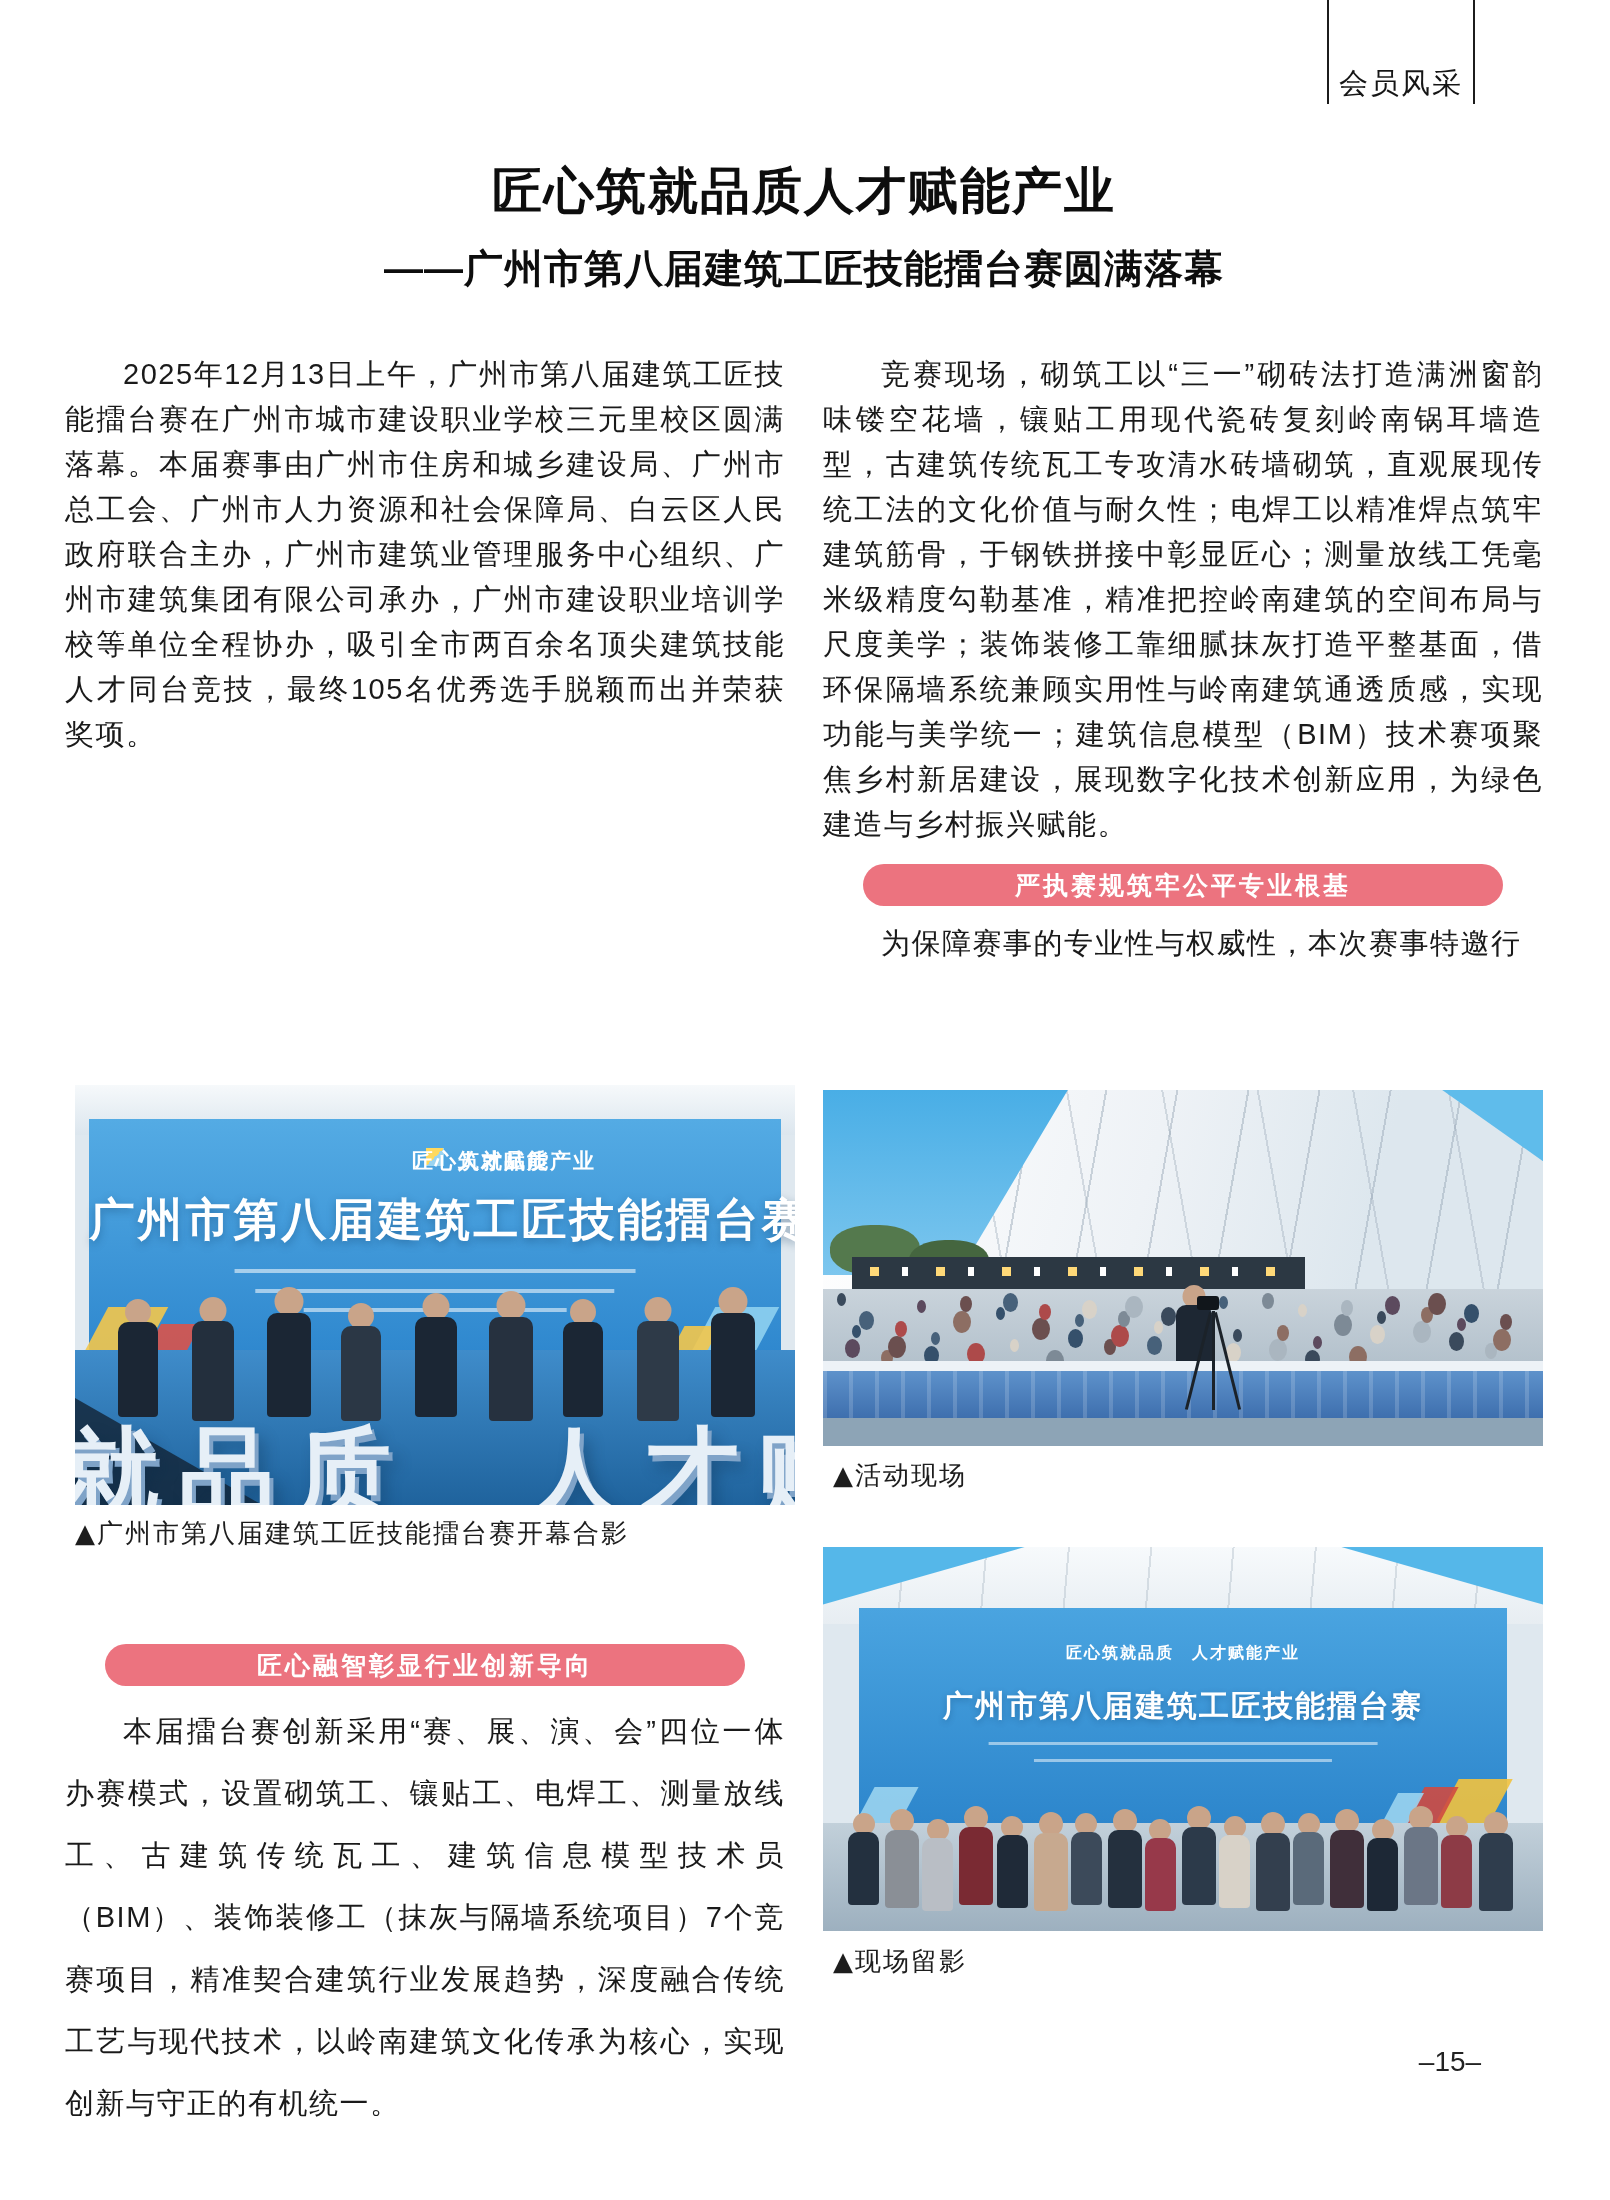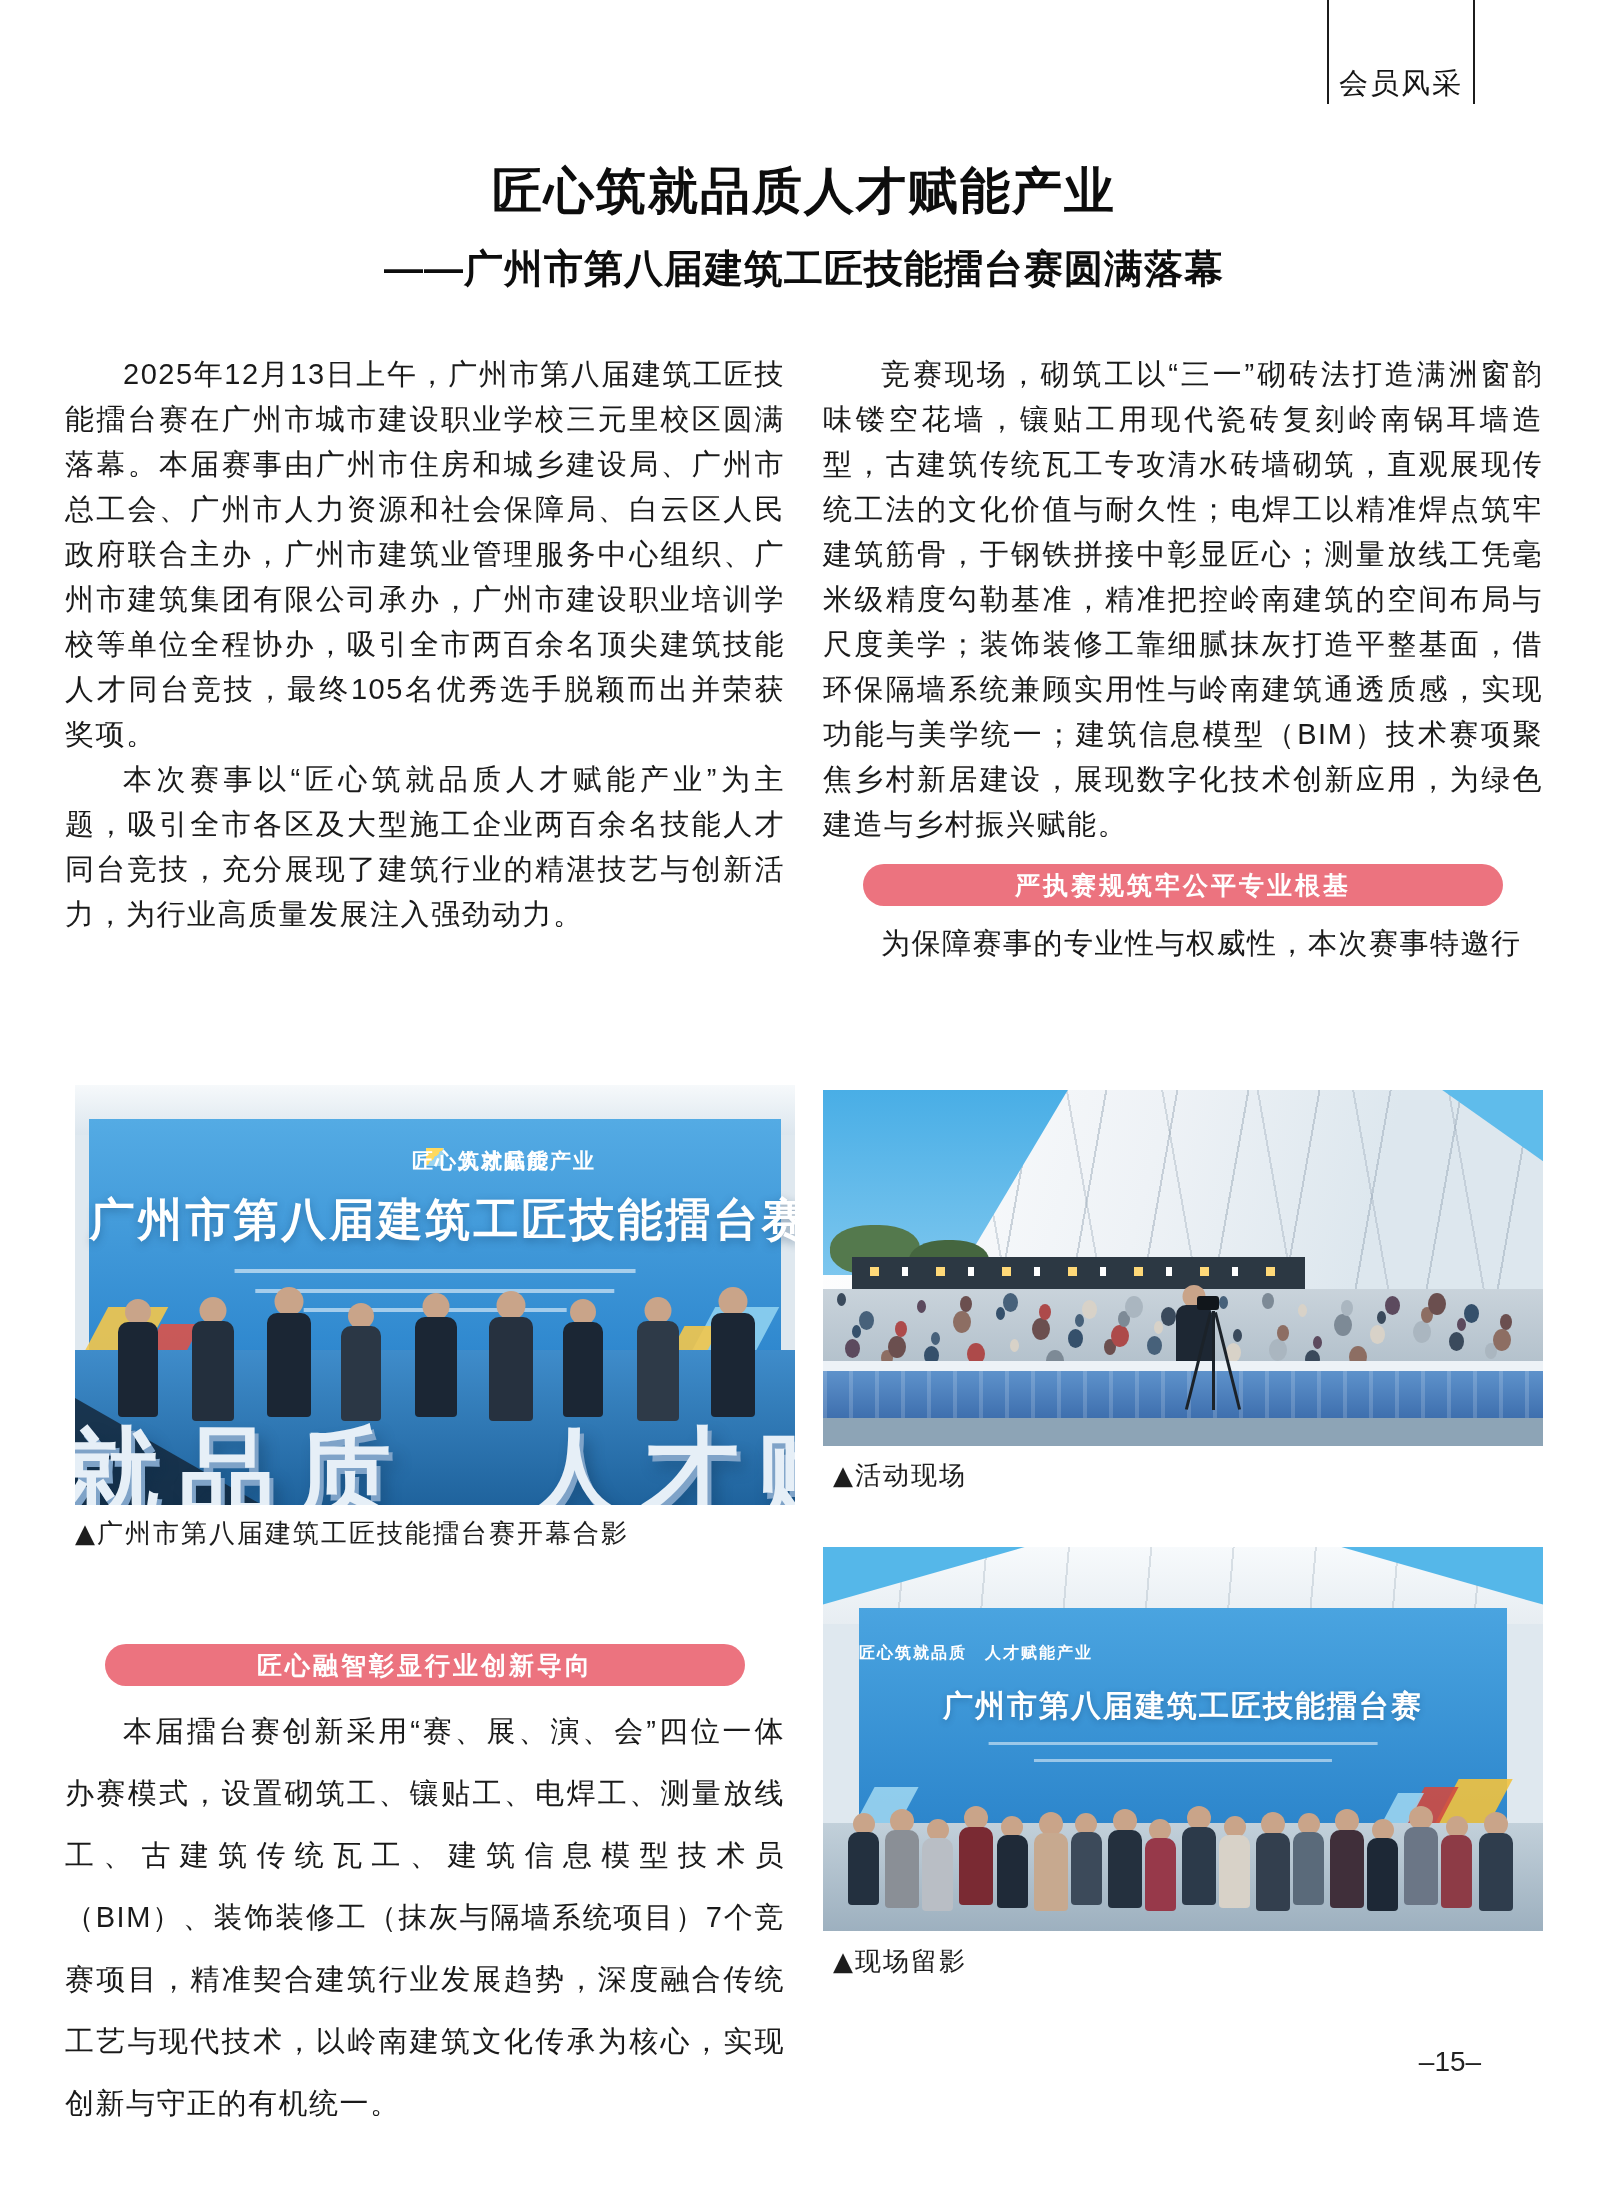--- a/index.html
+++ b/index.html
@@ -113,21 +113,21 @@
   #photo3 .ceil{left:0;top:0;right:0;height:20%;
     background:
       repeating-linear-gradient(95deg,transparent 0 80px,rgba(160,175,188,.35) 80px 82px),
       linear-gradient(#f7fafc,#e7edf2);}
   #photo3 .blue-l{left:0;top:0;width:28%;height:15%;background:var(--tent-blue);
     clip-path:polygon(0 0,100% 0,0 100%);}
   #photo3 .blue-r{right:0;top:0;width:28%;height:15%;background:var(--tent-blue);
     clip-path:polygon(0 0,100% 0,100% 100%);}
   #photo3 .backdrop{left:5%;right:5%;top:16%;height:56%;
     background:linear-gradient(180deg,#4aa4e0,#2d86cc);}
-  #photo3 .tag{left:0;right:0;top:16%;color:#fff;font-size:16px;
+  #photo3 .tag{left:0;right:0;top:16%;text-align:center;color:#fff;font-size:16px;
     font-weight:bold;letter-spacing:2px;white-space:nowrap;}
   #photo3 .bigtitle{left:0;right:0;top:36%;text-align:center;color:#fff;font-size:30px;
     font-weight:bold;letter-spacing:2px;white-space:nowrap;
     text-shadow:0 2px 6px rgba(8,48,90,.3);}
   #photo3 .tiny1,#photo3 .tiny2{left:50%;transform:translateX(-50%);height:3px;
     background:rgba(255,255,255,.5);}
   #photo3 .tiny1{top:62%;width:60%;}
   #photo3 .tiny2{top:70%;width:46%;}
   #photo3 .sh1{right:1%;bottom:0;width:54px;height:44px;background:#f2c23e;}
   #photo3 .sh2{right:9%;bottom:0;width:34px;height:36px;background:#cf4a41;}
@@ -148,21 +148,20 @@
 
 <div class="vrule left"></div>
 <div class="vrule right"></div>
 <div class="corner-tab">会员风采</div>
 
 <div class="title">匠心筑就品质人才赋能产业</div>
 <div class="subtitle">——广州市第八届建筑工匠技能擂台赛圆满落幕</div>
 
 <div class="col" id="col-left">
   <p>2025年12月13日上午，广州市第八届建筑工匠技能擂台赛在广州市城市建设职业学校三元里校区圆满落幕。本届赛事由广州市住房和城乡建设局、广州市总工会、广州市人力资源和社会保障局、白云区人民政府联合主办，广州市建筑业管理服务中心组织、广州市建筑集团有限公司承办，广州市建设职业培训学校等单位全程协办，吸引全市两百余名顶尖建筑技能人才同台竞技，最终105名优秀选手脱颖而出并荣获奖项。</p>
-  <p>本次赛事以“匠心筑就品质人才赋能产业”为主题，吸引全市各区及大型施工企业两百余名技能人才同台竞技，充分展现了建筑行业的精湛技艺与创新活力，为行业高质量发展注入强劲动力。</p>
 </div>
 
 <div class="col" id="col-right">
   <p>竞赛现场，砌筑工以“三一”砌砖法打造满洲窗韵味镂空花墙，镶贴工用现代瓷砖复刻岭南锅耳墙造型，古建筑传统瓦工专攻清水砖墙砌筑，直观展现传统工法的文化价值与耐久性；电焊工以精准焊点筑牢建筑筋骨，于钢铁拼接中彰显匠心；测量放线工凭毫米级精度勾勒基准，精准把控岭南建筑的空间布局与尺度美学；装饰装修工靠细腻抹灰打造平整基面，借环保隔墙系统兼顾实用性与岭南建筑通透质感，实现功能与美学统一；建筑信息模型（BIM）技术赛项聚焦乡村新居建设，展现数字化技术创新应用，为绿色建造与乡村振兴赋能。</p>
   <div class="pill">严执赛规筑牢公平专业根基</div>
   <p>为保障赛事的专业性与权威性，本次赛事特邀行</p>
 </div>
 
 <div class="photo" id="photo1">
   <div class="ceiling"></div>

